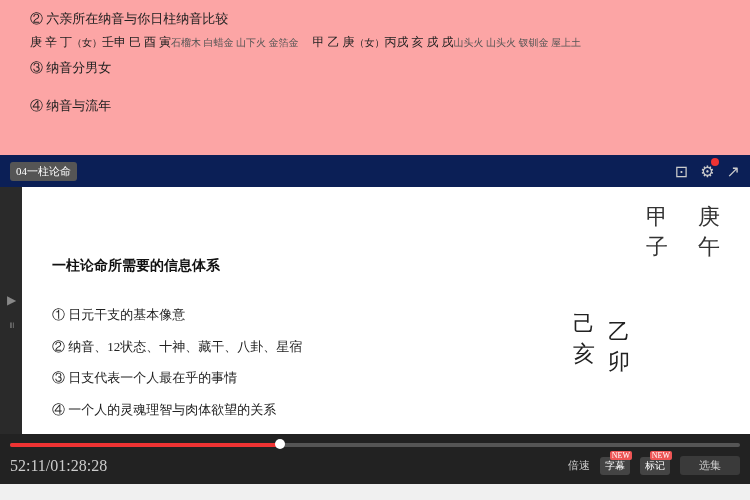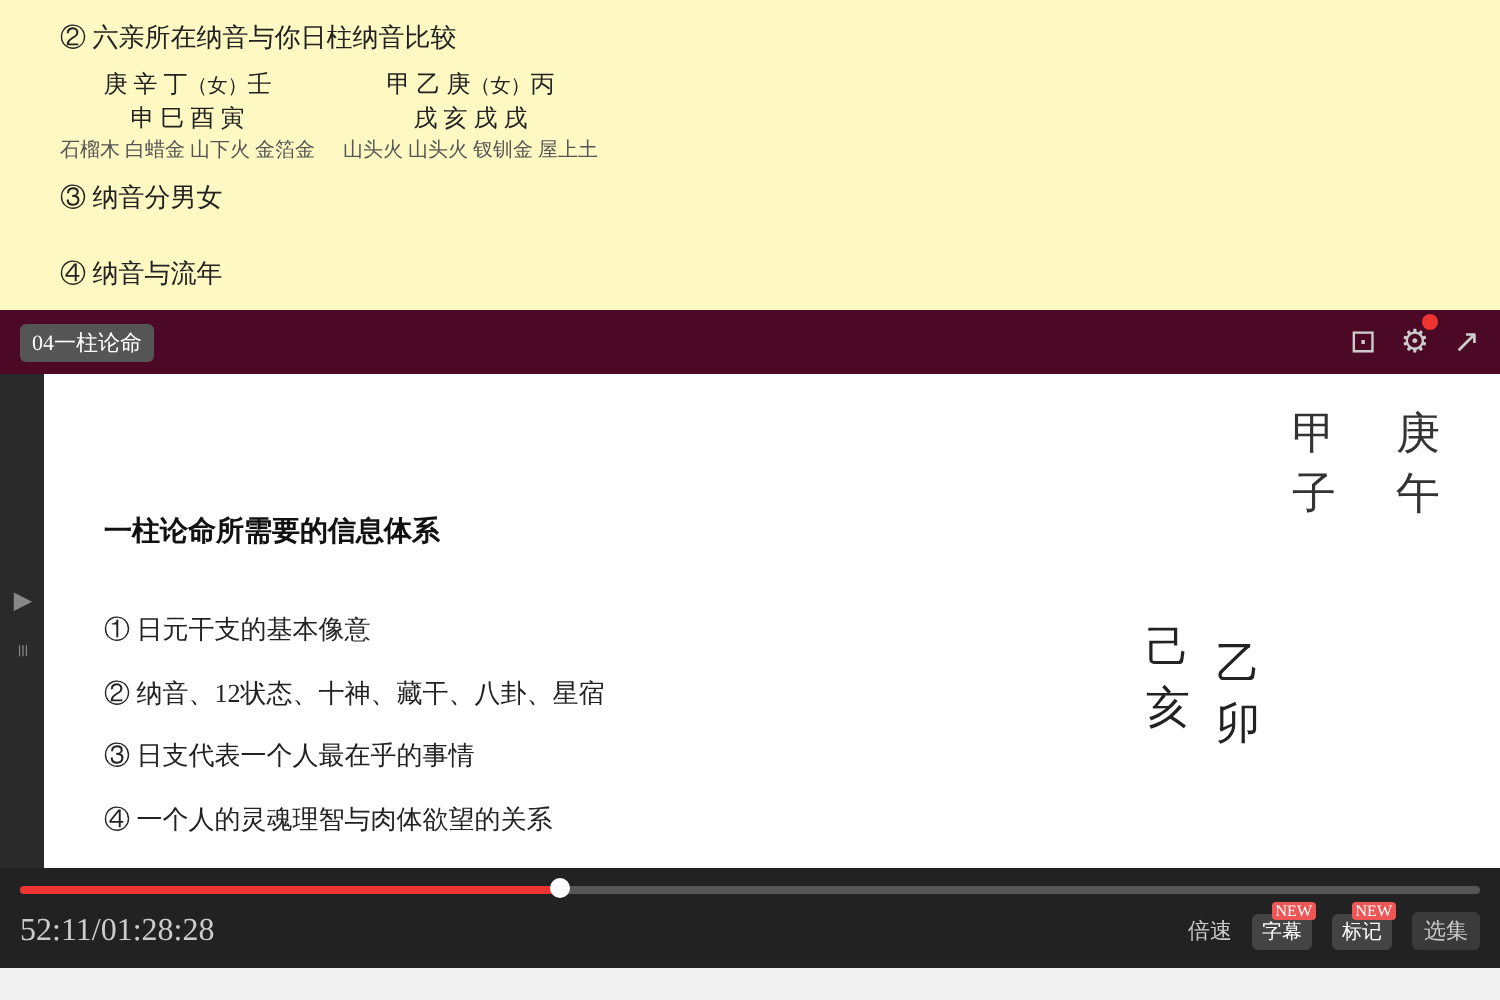--- a/index.html
+++ b/index.html
@@ -6,21 +6,21 @@
     body {
       width: 750px;
       height: 500px;
       overflow: hidden;
       background: #f0f0f0;
       font-family: 'SimSun', 'STSong', serif;
     }
 
     
     .top-section {
-      background: #fef9c3;
+      background: #fca5a5;
       padding: 10px 30px 8px 30px;
       height: 155px;
       overflow: hidden;
     }
 
     .section-title {
       font-size: 13px;
       color: #222;
       margin-bottom: 6px;
       font-weight: normal;
@@ -30,21 +30,21 @@
       display: flex;
       flex-direction: row;
       gap: 0;
       margin-bottom: 2px;
       font-size: 11px;
       color: #333;
     }
 
     .grid-cell {
       display: flex;
-      flex-direction: column;
+      flex-direction: row;
       align-items: center;
       min-width: 50px;
       margin-right: 10px;
     }
 
     .grid-cell .top-chars {
       font-size: 12px;
       color: #222;
       white-space: nowrap;
     }
@@ -68,21 +68,21 @@
     }
 
     .section-spacing2 {
       margin-top: 20px;
       font-size: 13px;
       color: #222;
     }
 
     
     .video-player {
-      background: #be185d;
+      background: #1d4ed8;
       position: relative;
       height: 329px;
       overflow: hidden;
     }
 
     
     .video-top-bar {
       position: absolute;
       top: 0;
       left: 0;
@@ -261,21 +261,21 @@
     }
 
     .bottom-controls-spacer {
       flex: 1;
     }
 
     .bottom-btn {
       color: #ccc;
       font-size: 11px;
       background: #3a3a3a;
-      padding: 2px 6px;
+      padding: 2px 19px;
       border-radius: 3px;
       cursor: pointer;
     }
 
     .bottom-btn-new {
       color: #fff;
       font-size: 10px;
       background: #444;
       padding: 2px 5px;
       border-radius: 3px;

